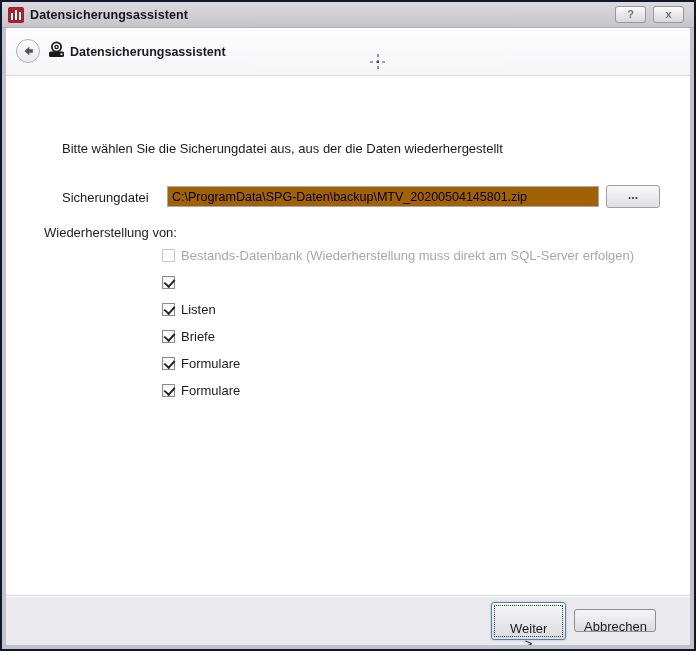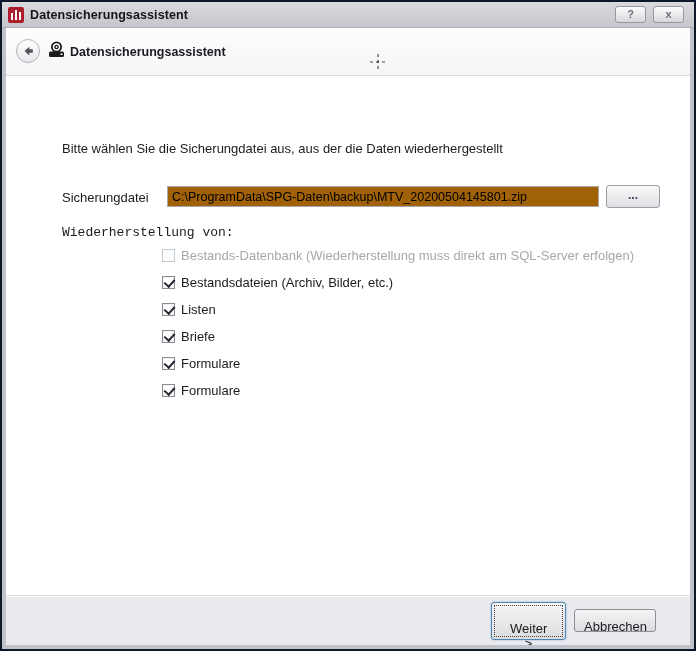--- a/index.html
+++ b/index.html
@@ -47,21 +47,21 @@
 
   .file-label { position:absolute; left:56px; top:113px; font-size:13px; color:#1b1b1b; }
   .file-input { position:absolute; left:161px; top:109px; width:432px; height:21px;
             border:1px solid #a9a9ad; background:#a16207; font-family:"Liberation Sans",sans-serif;
             font-size:12.5px; color:#000; padding:0 4px; }
   .browse-btn { position:absolute; left:600px; top:108px; width:54px; height:23px;
             border:1px solid #9b9ea6; border-radius:3px;
             background:linear-gradient(#f9f9fa,#dfdfe3);
             font-size:12px; font-weight:bold; color:#35455c; line-height:19px; text-align:center; }
 
-  .restore-label { position:absolute; left:56px; top:148px; font-size:13px; color:#1b1b1b;font-family:Liberation Mono, monospace; }
+  .restore-label { position:absolute; left:38px; top:148px; font-size:13px; color:#1b1b1b; }
 
   .cb-list { position:absolute; left:156px; top:171px; }
   .cb-row { position:relative; height:14px; margin-bottom:13px; font-size:13px; color:#1b1b1b;
             display:flex; align-items:center; }
   .cb-box { width:13px; height:13px; border:1px solid #8b8b90; background:#fff;
             margin-right:6px; position:relative; flex:0 0 auto;
             box-shadow:inset 0 0 0 1px #f2f4f6; }
   .cb-row.checked .cb-box::after { content:""; position:absolute; left:3px; top:0px;
             width:5px; height:8px; border-right:2px solid #232733; border-bottom:2px solid #232733;
             transform:rotate(42deg); }
@@ -127,21 +127,20 @@
 
     <div class="restore-label">Wiederherstellung von:</div>
 
     <div class="cb-list">
       <div class="cb-row disabled">
         <span class="cb-box"></span>
         <span>Bestands-Datenbank (Wiederherstellung muss direkt am SQL-Server erfolgen)</span>
       </div>
       <div class="cb-row checked">
         <span class="cb-box"></span>
-        <span>Bestandsdateien (Archiv, Bilder, etc.)</span>
       </div>
       <div class="cb-row checked">
         <span class="cb-box"></span>
         <span>Listen</span>
       </div>
       <div class="cb-row checked">
         <span class="cb-box"></span>
         <span>Briefe</span>
       </div>
       <div class="cb-row checked">

